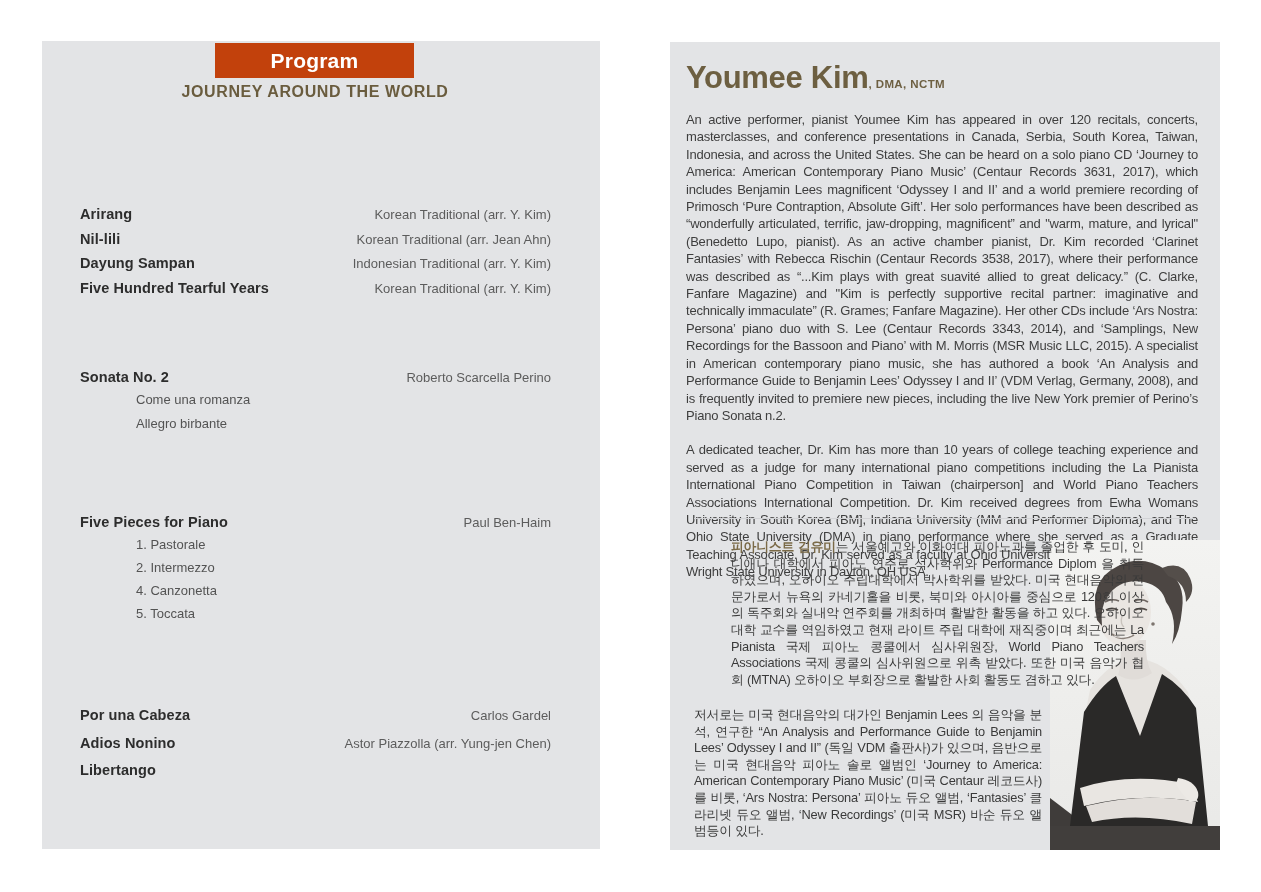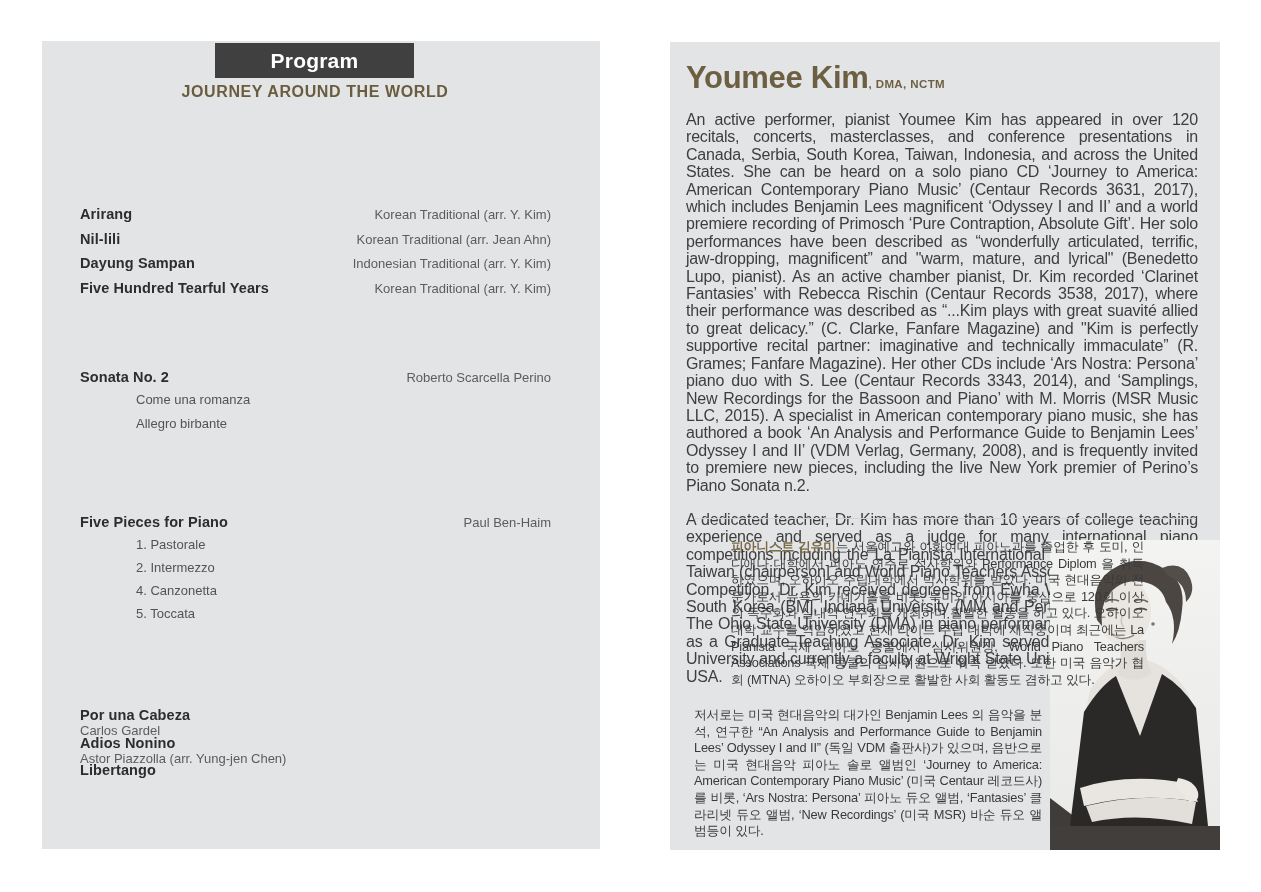--- a/index.html
+++ b/index.html
@@ -8,51 +8,51 @@
     font-family:"Liberation Sans", sans-serif;
     -webkit-font-smoothing:antialiased;
   }
   .page{position:absolute;background:#e3e4e6;}
   .page-left{left:42px;top:41px;width:558px;height:808px;}
   .page-right{left:670px;top:42px;width:550px;height:808px;}
 
   
   .program-title-box{
     position:absolute;left:173px;top:2px;width:199px;height:35px;
-    background:#404040;display:flex;align-items:center;justify-content:center;
+    background:#c2410c;display:flex;align-items:center;justify-content:center;
   }
   .program-title-box span{color:#ffffff;font-weight:bold;font-size:21px;letter-spacing:.2px;}
   .program-subtitle{
     position:absolute;left:73px;top:42px;width:400px;text-align:center;
     color:#6a5c3e;font-weight:bold;font-size:16px;letter-spacing:.6px;
   }
   .group{position:absolute;left:38px;right:49px;}
   .g1{top:165px;}
   .g2{top:328px;}
   .g3{top:473px;}
   .g4{top:666px;}
   .prow{display:flex;justify-content:space-between;align-items:baseline;}
   .g1 .prow{height:24.6px;}
-  .g4 .prow{height:27.5px;flex-direction:column;}
+  .g4 .prow{height:27.5px;}
   .piece{font-weight:bold;font-size:14.5px;color:#2d2d2d;letter-spacing:.1px;}
   .composer{font-size:13px;color:#5c5c5c;}
   .movements{margin:3px 0 0 56px;}
   .movement{font-size:13px;color:#535353;}
   .g2 .movement{line-height:23.5px;}
   .g3 .movement{line-height:23px;}
 
   
   .page-right .inner{position:absolute;left:16px;right:22px;top:0;}
   h1.bio-heading{
     margin:19px 0 0 0;padding:0;color:#6d5f41;font-size:31px;font-weight:bold;
     letter-spacing:-.3px;line-height:34px;
   }
   .bio-creds{font-size:11.5px;letter-spacing:.4px;font-weight:bold;color:#6d5f41;}
   p.en{
-    margin:10px 0 0 0;text-align:justify;font-size:16px;line-height:17.4px;
+    margin:10px 0 0 0;text-align:justify;font-size:13px;line-height:17.4px;
     color:#3e3e3e;letter-spacing:-.2px;
   }
   p.en + p.en{margin-top:17px;}
   .divider{position:absolute;left:24px;top:476px;width:502px;height:1px;background:#d2d3d6;}
   .kr{position:absolute;left:24px;text-align:justify;font-size:12.8px;line-height:16.6px;color:#3a3a3a;letter-spacing:-.2px;margin:0;}
   .kr1{top:497px;width:413px;margin-left:37px;}
   .kr2{top:665px;width:348px;}
   .kr-bold{color:#7a6a47;font-weight:bold;}
 
   

